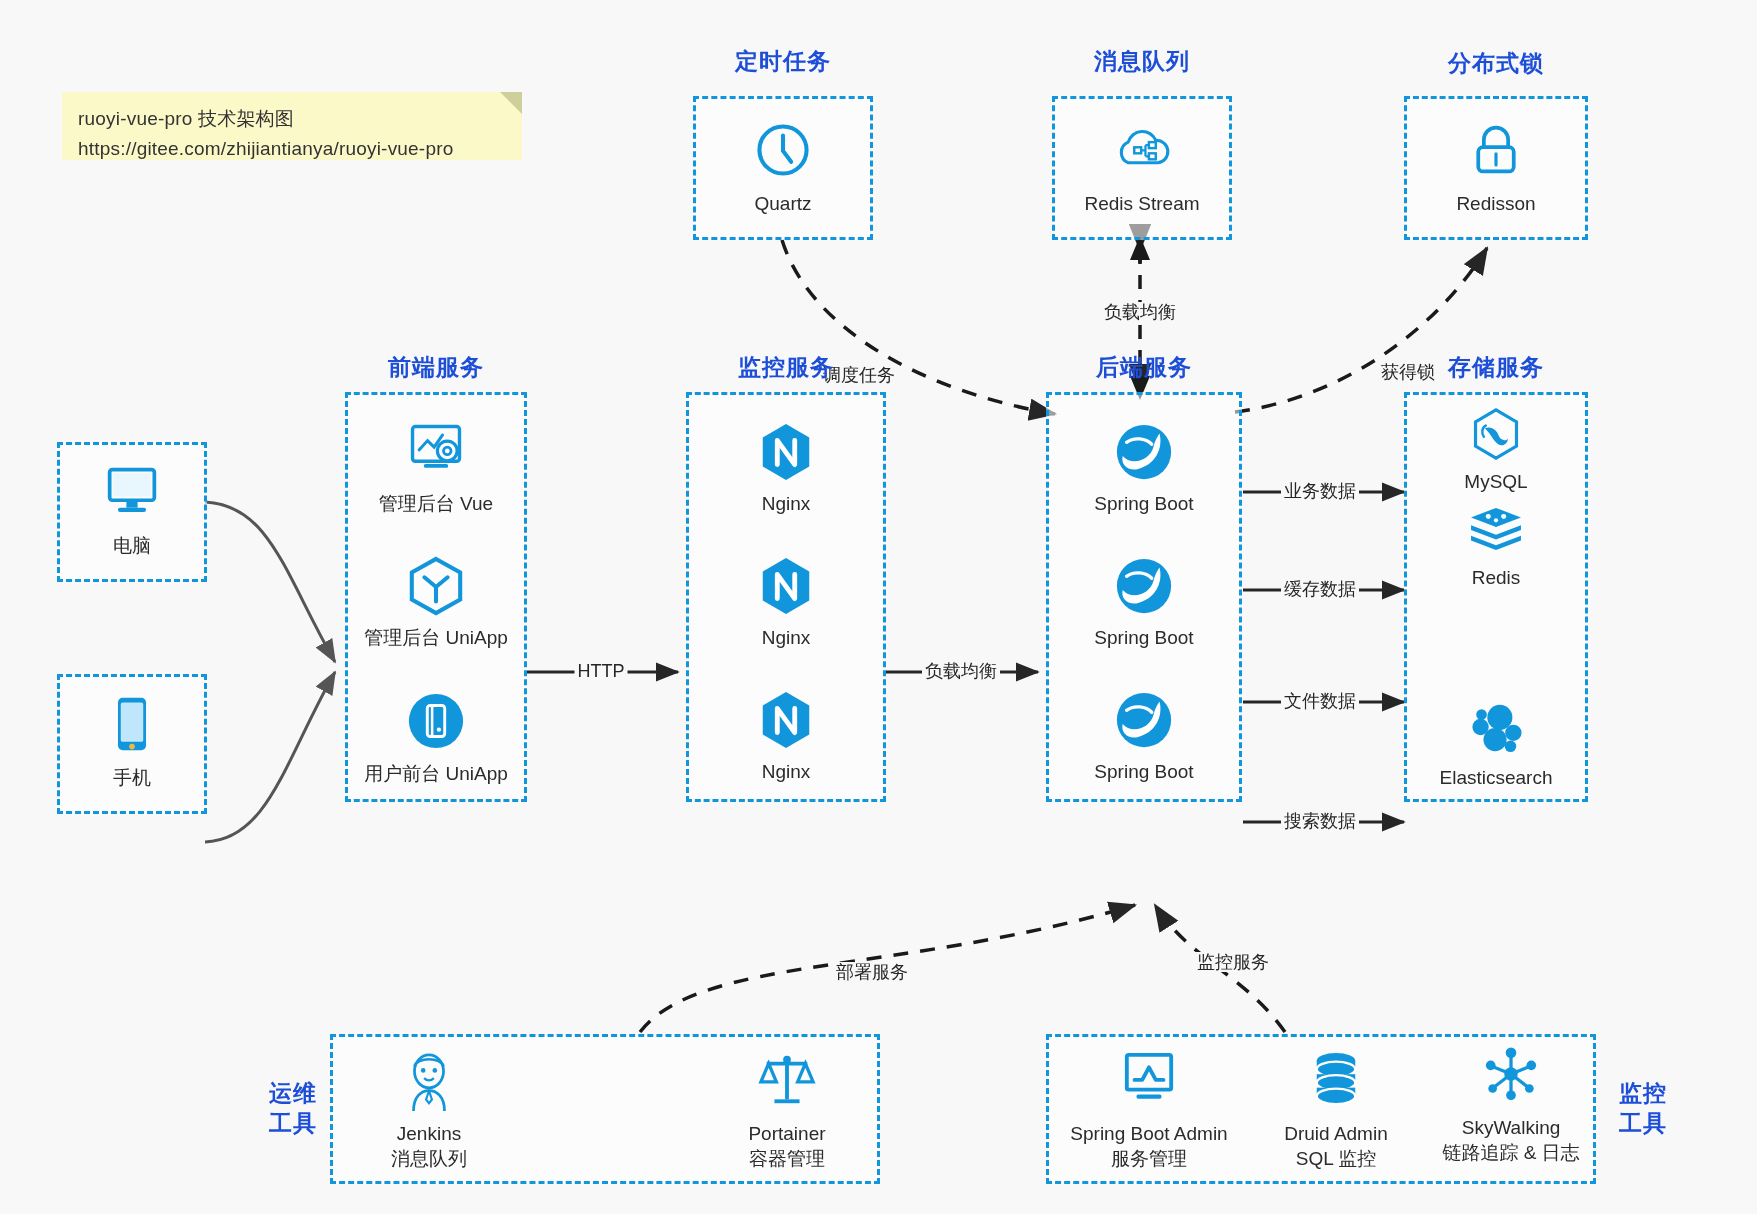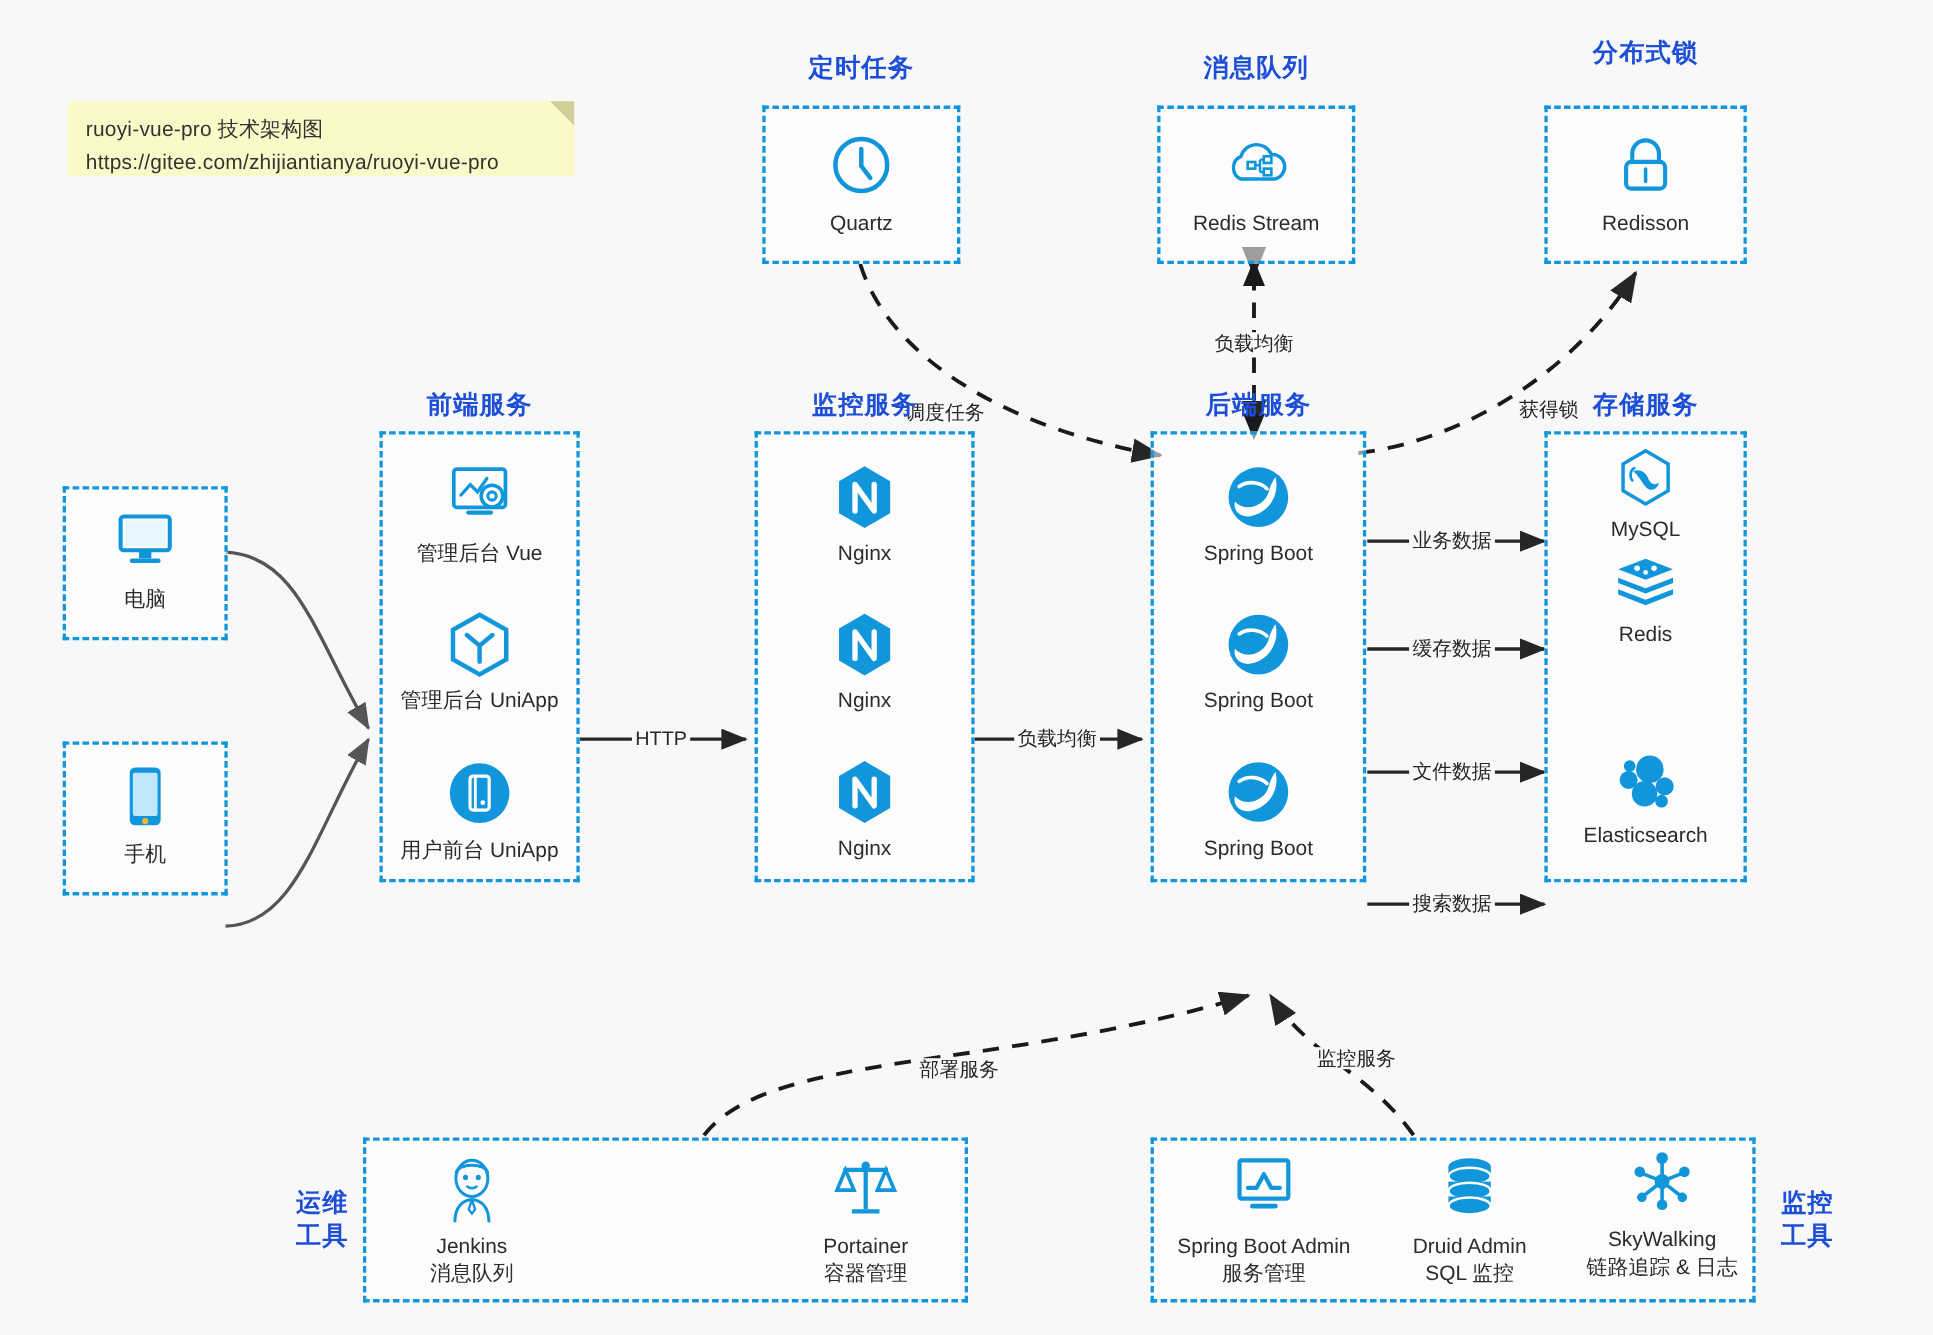--- a/index.html
+++ b/index.html
@@ -173,21 +173,21 @@
           <rect x="27" y="28" width="8" height="7" fill="none" stroke="#1296db" stroke-width="2.8"></rect>
           <rect x="44" y="22" width="8" height="7" fill="none" stroke="#1296db" stroke-width="2.8"></rect>
           <rect x="44" y="35" width="8" height="7" fill="none" stroke="#1296db" stroke-width="2.8"></rect>
           <path d="M35 31.5 L40 31.5 M40 25.5 L40 38.5 M40 25.5 L44 25.5 M40 38.5 L44 38.5" fill="none" stroke="#1296db" stroke-width="2.6"></path>
         </svg>
       </span>
       <span class="lbl">Redis Stream</span>
     </div>
   </div>
 
-  <div class="cap" style="left:1404px;top:32px;width:184px">分布式锁</div>
+  <div class="cap" style="left:1404px;top:48px;width:184px">分布式锁</div>
   <div class="box" style="left:1404px;top:96px;width:184px;height:144px">
     <div class="node" style="top:22px">
       <span class="ico">
         <svg width="56" height="58" viewBox="0 0 60 62">
           <path d="M17 28 L17 20 A13 13 0 0 1 43 20 L43 28" fill="none" stroke="#1296db" stroke-width="4"></path>
           <rect x="11" y="28" width="38" height="26" rx="5" fill="none" stroke="#1296db" stroke-width="4"></rect>
           <line x1="30" y1="35" x2="30" y2="47" stroke="#1296db" stroke-width="3.4" stroke-linecap="round"></line>
         </svg>
       </span>
       <span class="lbl">Redisson</span>
@@ -340,21 +340,21 @@
           <path d="M30 3 L56 13 L30 23 L4 13 Z" fill="#1296db"></path>
           <path d="M4 21 L30 31 L56 21 L56 26 L30 36 L4 26 Z" fill="#1296db"></path>
           <path d="M4 32 L30 42 L56 32 L56 37 L30 47 L4 37 Z" fill="#1296db"></path>
           <circle cx="22" cy="12" r="2.6" fill="#fff"></circle>
           <circle cx="38" cy="12" r="2.6" fill="#fff"></circle>
           <circle cx="30" cy="16" r="2.2" fill="#fff"></circle>
         </svg>
       </span>
       <span class="lbl">Redis</span>
     </div>
-    <div class="node" style="top:288px">
+    <div class="node" style="top:306px">
       <span class="ico" style="height:56px">
         <svg width="56" height="54" viewBox="0 0 58 56">
           <circle cx="33" cy="17" r="13" fill="#1296db"></circle>
           <circle cx="28" cy="40" r="12" fill="#1296db"></circle>
           <circle cx="13" cy="27" r="8.5" fill="#1296db"></circle>
           <circle cx="47" cy="33" r="8.5" fill="#1296db"></circle>
           <circle cx="44" cy="47" r="6" fill="#1296db"></circle>
           <circle cx="14" cy="14" r="5.5" fill="#1296db"></circle>
         </svg>
       </span>

